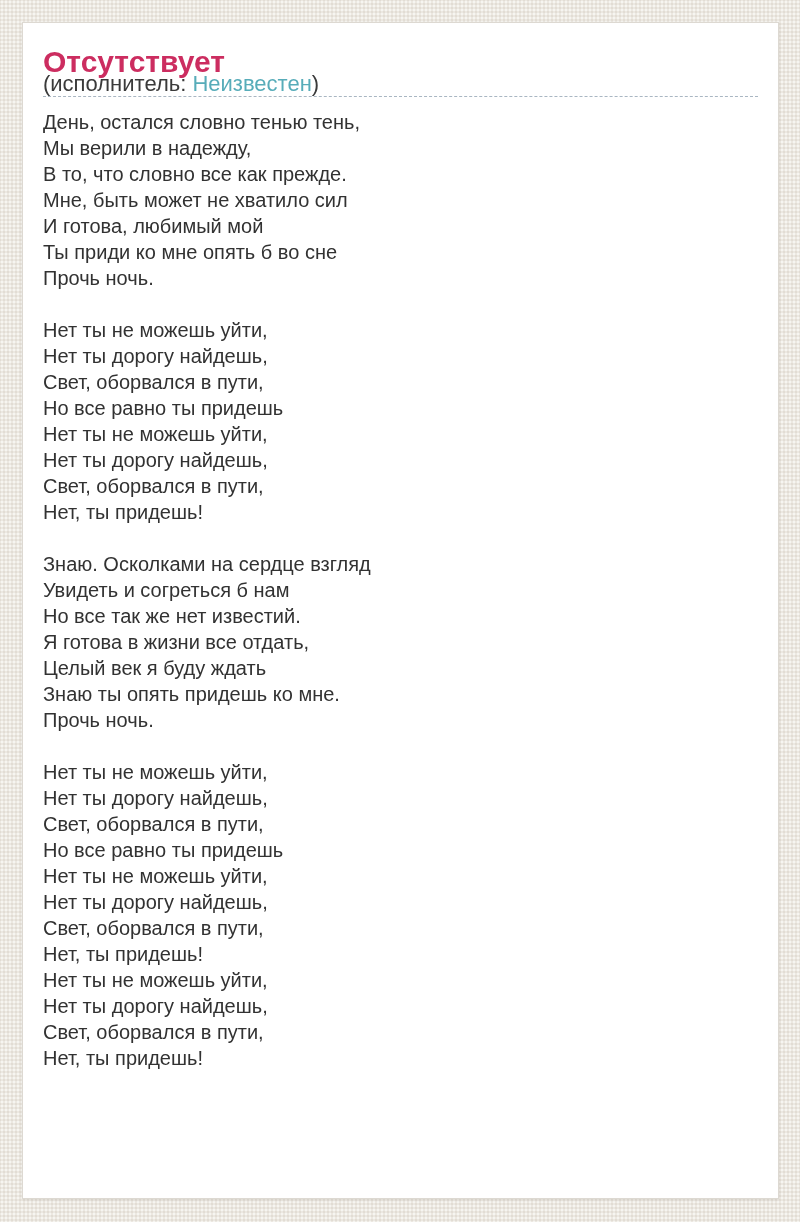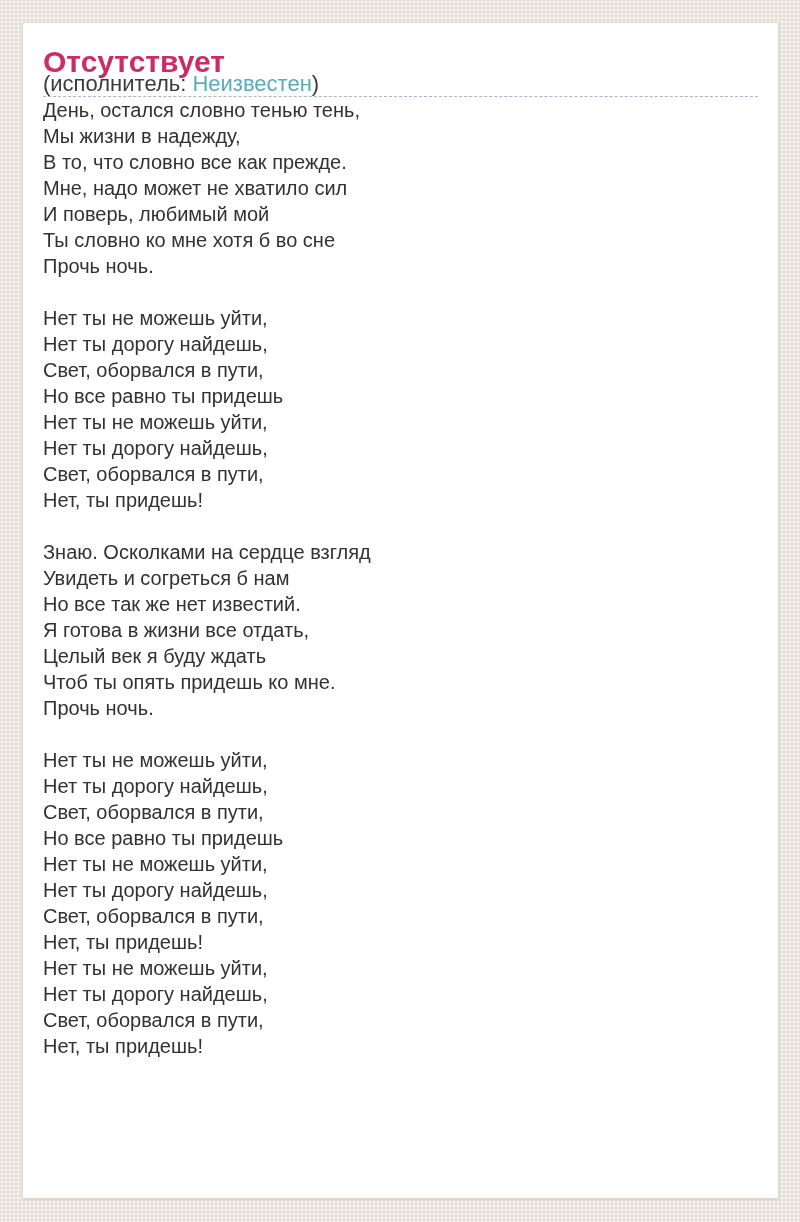--- a/index.html
+++ b/index.html
@@ -44,20 +44,21 @@
     padding-bottom: 3px;
     border-bottom: 1px dashed var(--separator, #a9b6c2);
   }
 
   .artist-link {
     color: var(--artist_link, #57acb9);
     text-decoration: none;
   }
 
   .lyrics {
+    margin-top: 12px;
     font-size: 20px;
     line-height: 26px;
     color: var(--text, #323232);
   }
 
   .stanza { margin-bottom: 26px; }
   .stanza:last-child { margin-bottom: 0; }
 
   .lyric-line { min-height: 26px; }
 </style>
@@ -67,44 +68,44 @@
 <div class="card">
   <h1 class="page-title">Отсутствует</h1>
 
   <div class="artist-row">
     <span>(исполнитель: </span><a href="#" class="artist-link">Неизвестен</a><span>)</span>
   </div>
 
   <div class="lyrics" id="lyrics">
       <div class="stanza">
         <div class="lyric-line">День, остался словно тенью тень,</div>
-        <div class="lyric-line">Мы жизни в надежду,</div>
+        <div class="lyric-line">Мы верили в надежду,</div>
         <div class="lyric-line">В то, что словно все как прежде.</div>
-        <div class="lyric-line">Мне, надо может не хватило сил</div>
-        <div class="lyric-line">И поверь, любимый мой</div>
-        <div class="lyric-line">Ты словно ко мне хотя б во сне</div>
+        <div class="lyric-line">Мне, быть может не хватило сил</div>
+        <div class="lyric-line">И готова, любимый мой</div>
+        <div class="lyric-line">Ты приди ко мне опять б во сне</div>
         <div class="lyric-line">Прочь ночь.</div>
       </div>
       <div class="stanza">
         <div class="lyric-line">Нет ты не можешь уйти,</div>
         <div class="lyric-line">Нет ты дорогу найдешь,</div>
         <div class="lyric-line">Свет, оборвался в пути,</div>
         <div class="lyric-line">Но все равно ты придешь</div>
         <div class="lyric-line">Нет ты не можешь уйти,</div>
         <div class="lyric-line">Нет ты дорогу найдешь,</div>
         <div class="lyric-line">Свет, оборвался в пути,</div>
         <div class="lyric-line">Нет, ты придешь!</div>
       </div>
       <div class="stanza">
         <div class="lyric-line">Знаю. Осколками на сердце взгляд</div>
         <div class="lyric-line">Увидеть и согреться б нам</div>
         <div class="lyric-line">Но все так же нет известий.</div>
         <div class="lyric-line">Я готова в жизни все отдать,</div>
         <div class="lyric-line">Целый век я буду ждать</div>
-        <div class="lyric-line">Чтоб ты опять придешь ко мне.</div>
+        <div class="lyric-line">Знаю ты опять придешь ко мне.</div>
         <div class="lyric-line">Прочь ночь.</div>
       </div>
       <div class="stanza">
         <div class="lyric-line">Нет ты не можешь уйти,</div>
         <div class="lyric-line">Нет ты дорогу найдешь,</div>
         <div class="lyric-line">Свет, оборвался в пути,</div>
         <div class="lyric-line">Но все равно ты придешь</div>
         <div class="lyric-line">Нет ты не можешь уйти,</div>
         <div class="lyric-line">Нет ты дорогу найдешь,</div>
         <div class="lyric-line">Свет, оборвался в пути,</div>

